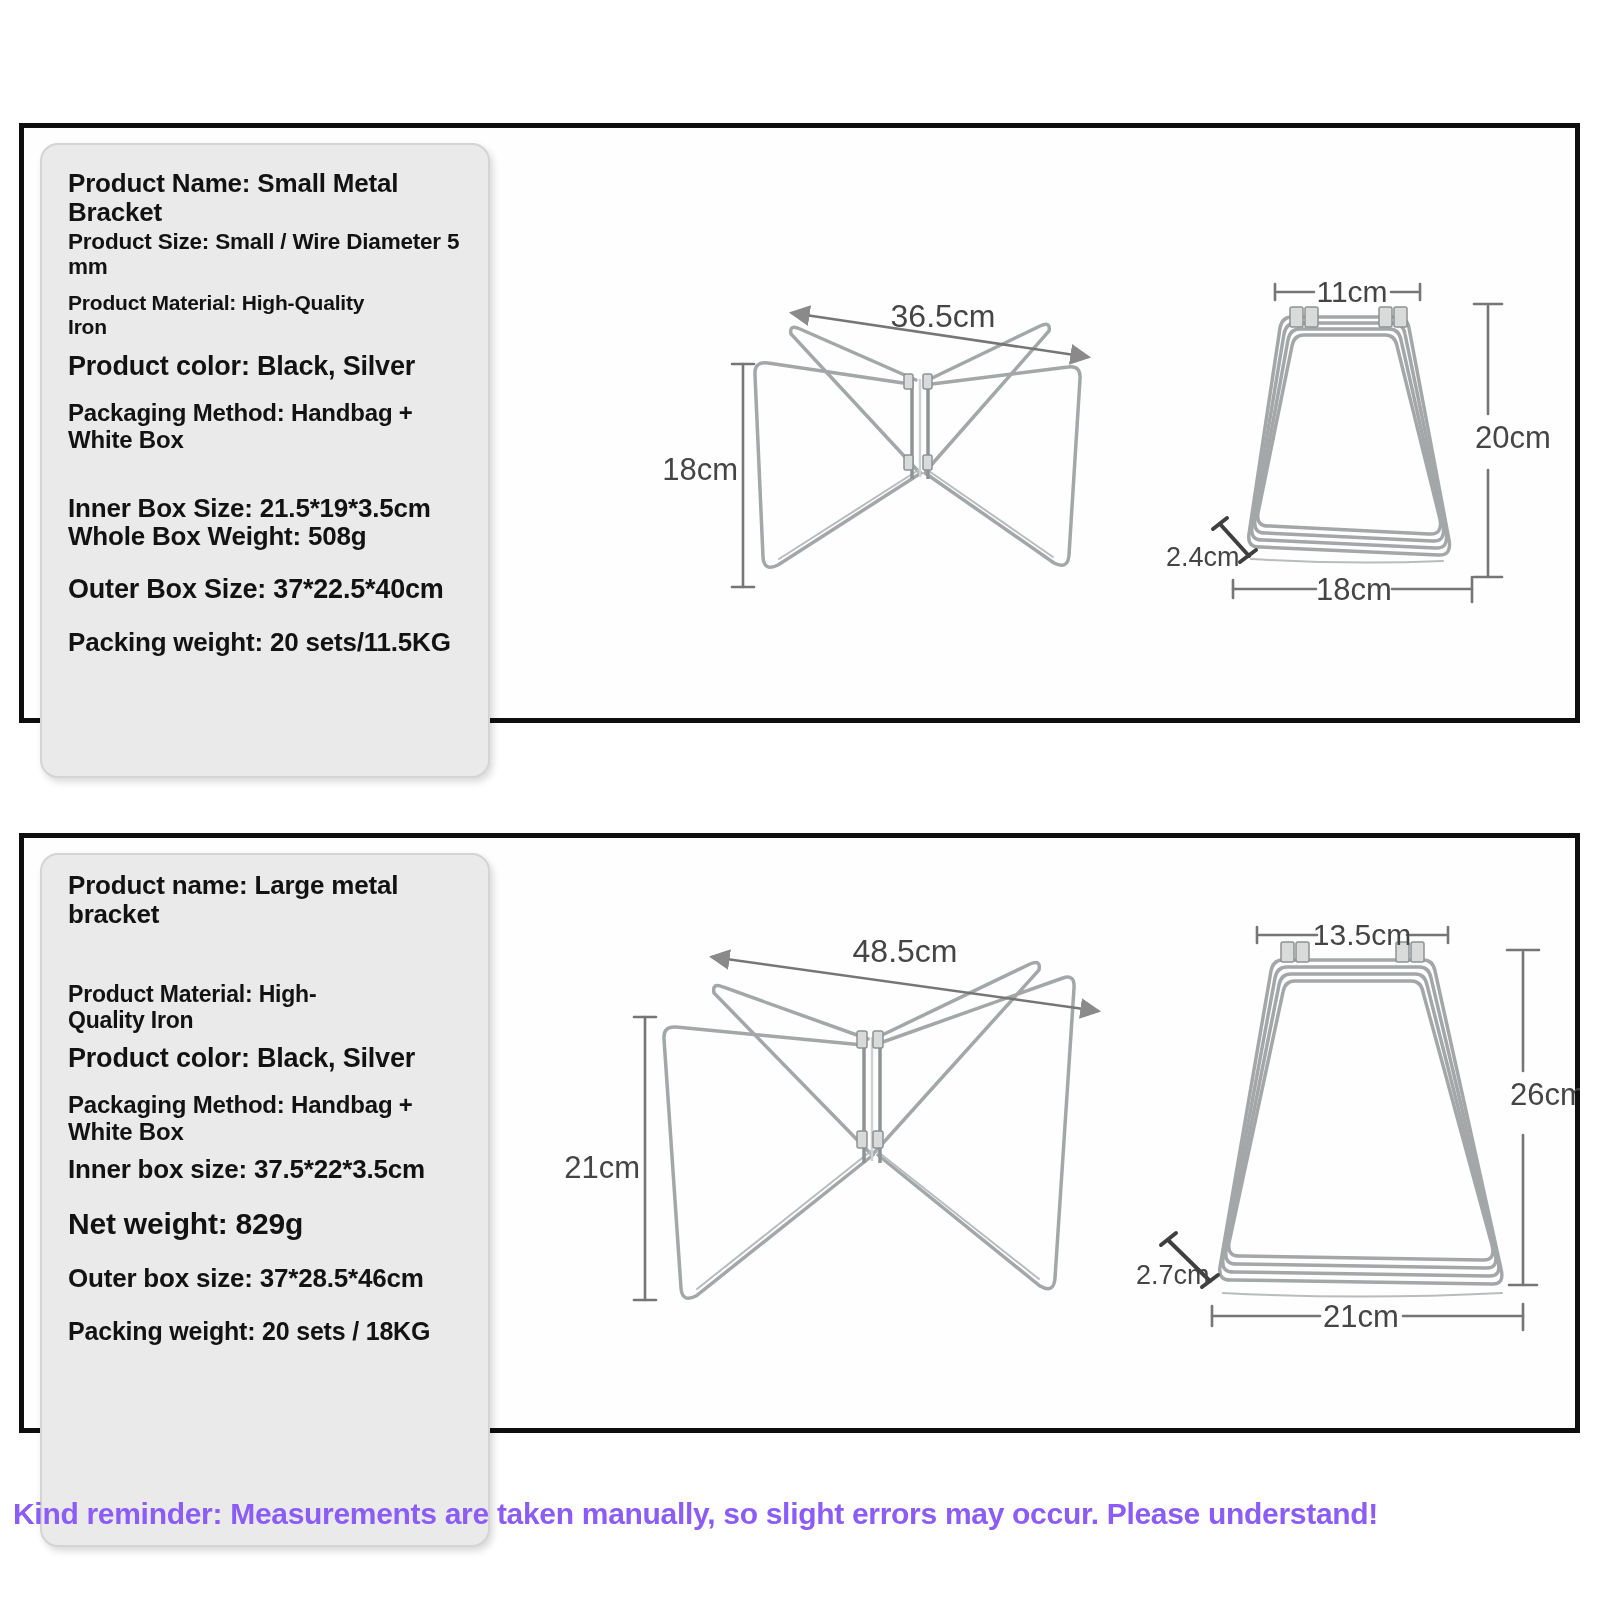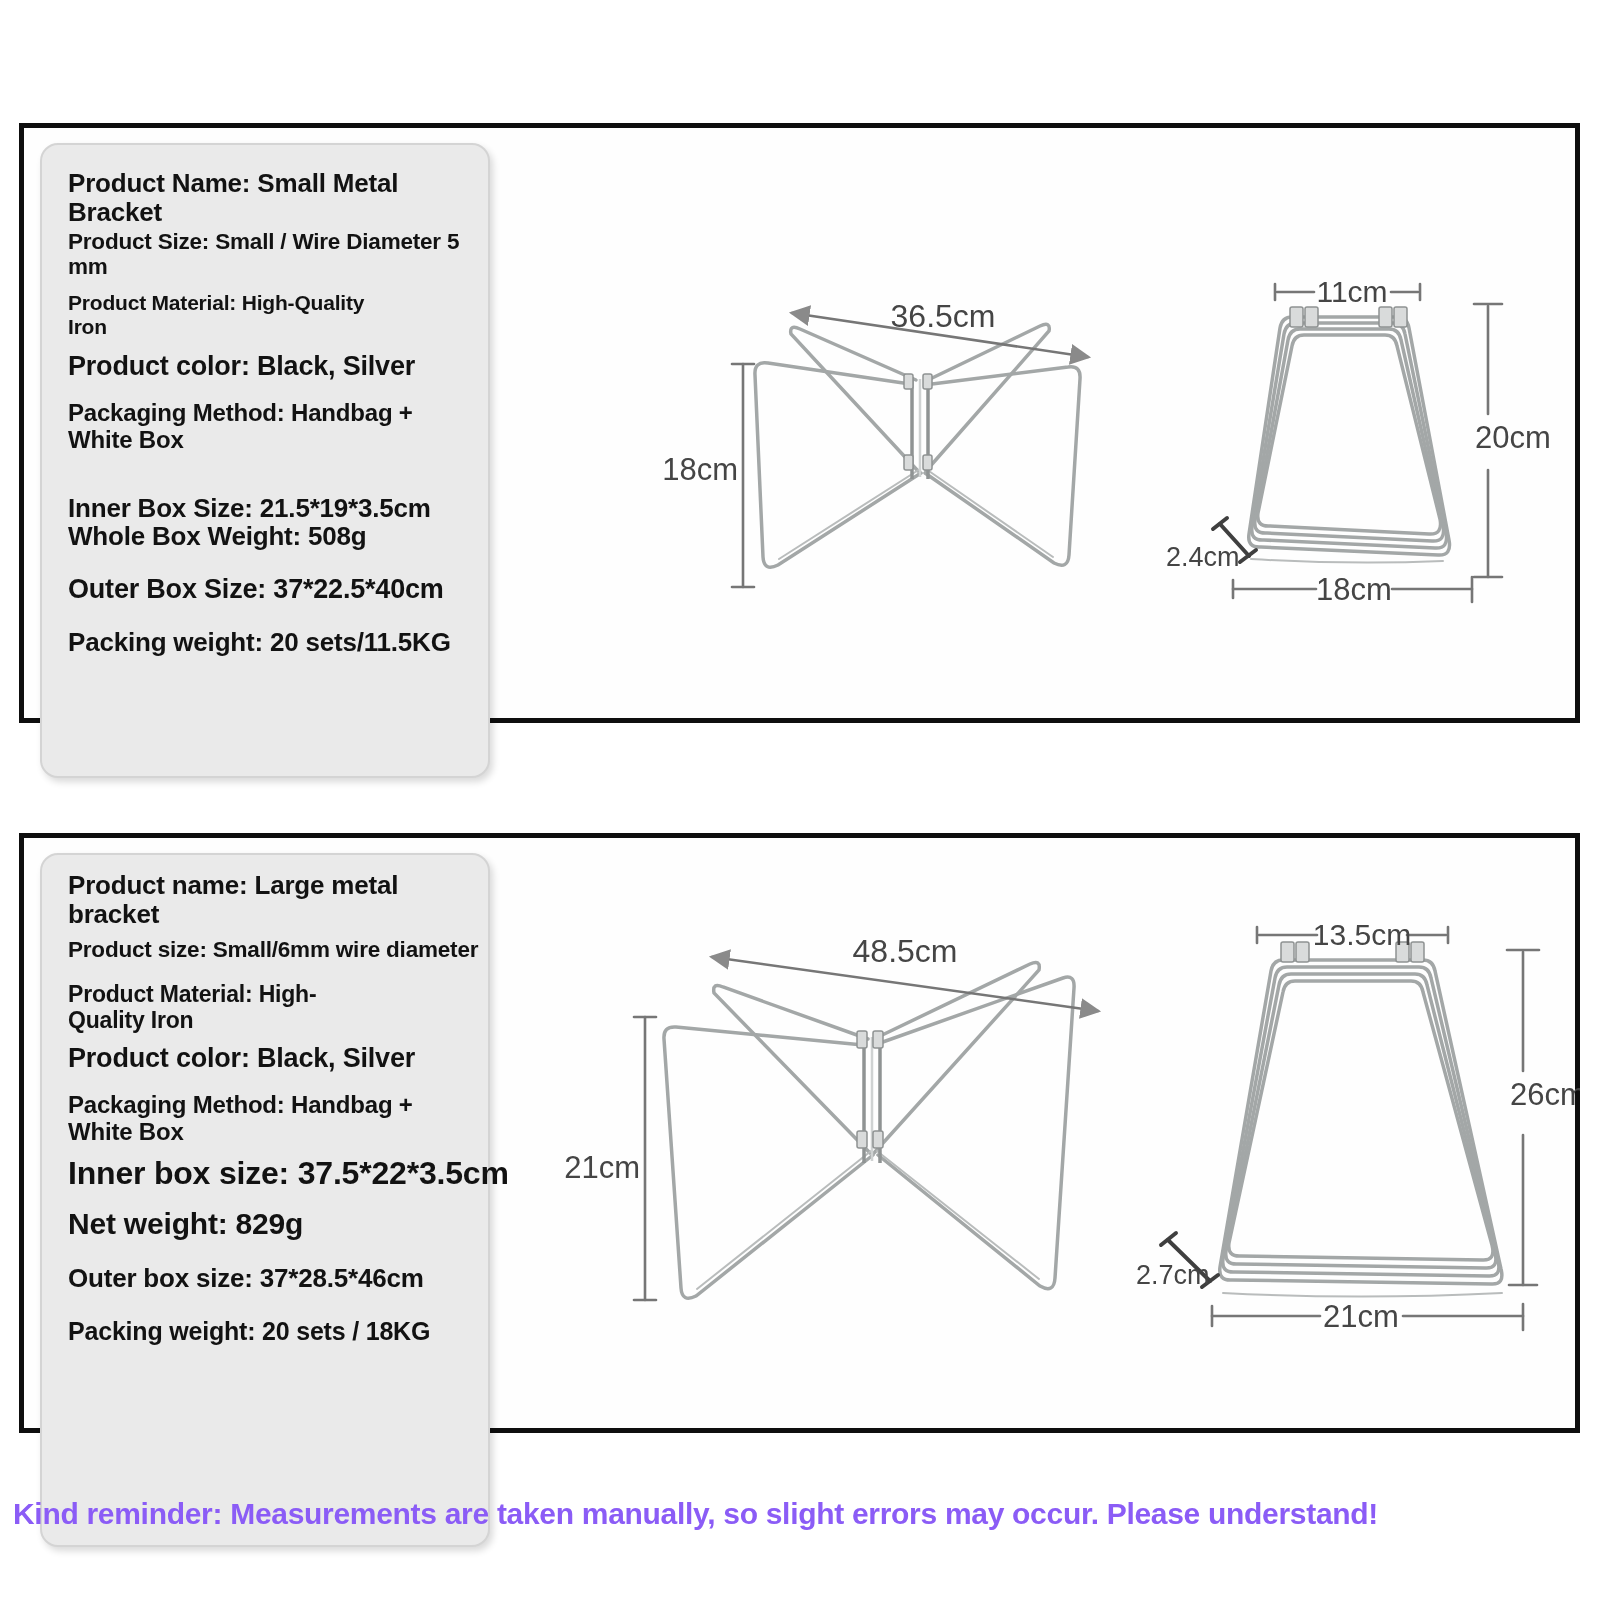--- a/index.html
+++ b/index.html
@@ -20,21 +20,21 @@
   .s6{top:322px;font-size:26px;white-space:nowrap;margin-top:27px;}
   .s7{top:377px;font-size:26px;white-space:nowrap;}
   .s8{top:429px;font-size:27px;white-space:nowrap;}
   .s9{top:483px;font-size:26px;white-space:nowrap;}
   
   .t1{top:16px;font-size:26px;max-width:350px;}
   .t2{top:82px;font-size:22.5px;white-space:nowrap;}
   .t3{top:126px;font-size:23px;max-width:285px;}
   .t4{top:188px;font-size:27px;white-space:nowrap;}
   .t5{top:236px;font-size:24px;max-width:360px;}
-  .t6{top:300px;font-size:32px;white-space:nowrap;}
+  .t6{top:300px;font-size:26px;white-space:nowrap;}
   .t7{top:352px;font-size:30px;white-space:nowrap;}
   .t8{top:409px;font-size:26px;white-space:nowrap;}
   .t9{top:462px;font-size:25px;white-space:nowrap;}
   .diagram{position:absolute;}
   #unfolded1{left:640px;top:287px;}
   #folded1{left:1140px;top:262px;}
   #unfolded2{left:560px;top:905px;}
   #folded2{left:1110px;top:893px;}
   .dimtext{font-family:"Liberation Sans",sans-serif;fill:#454545;font-weight:400;}
   .wire{stroke:#a3a7a7;stroke-width:3.5;fill:none;stroke-linecap:round;}
@@ -136,21 +136,20 @@
     <line class="dimthick" x1="73" y1="267" x2="87" y2="256"></line>
     <line class="dimthick" x1="100" y1="300" x2="116" y2="288"></line>
     <text class="dimtext" x="26" y="304" font-size="27" text-anchor="start">2.4cm</text>
   </g>
 </svg>
 
 <div class="panel" id="panel2"></div>
 
 <div class="graybox" id="graybox2">
   <div class="spec t1">Product name: Large metal bracket</div>
-  <div class="spec t2">Product size: Small/6mm wire diameter</div>
   <div class="spec t3">Product Material: High-Quality Iron</div>
   <div class="spec t4">Product color: Black, Silver</div>
   <div class="spec t5">Packaging Method: Handbag + White Box</div>
   <div class="spec t6">Inner box size: 37.5*22*3.5cm</div>
   <div class="spec t7">Net weight: 829g</div>
   <div class="spec t8">Outer box size: 37*28.5*46cm</div>
   <div class="spec t9">Packing weight: 20 sets / 18KG</div>
 </div>
 
 <svg class="diagram" id="unfolded2" width="545" height="440" viewBox="0 0 545 440">

